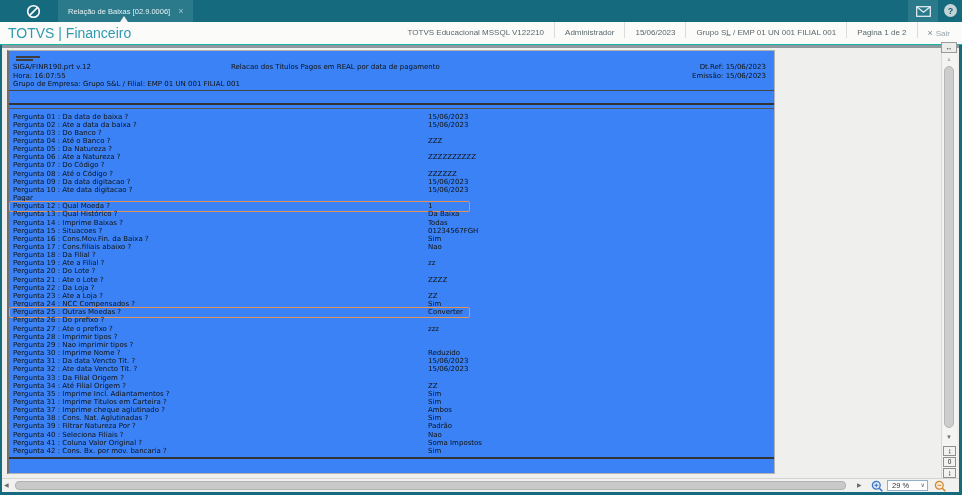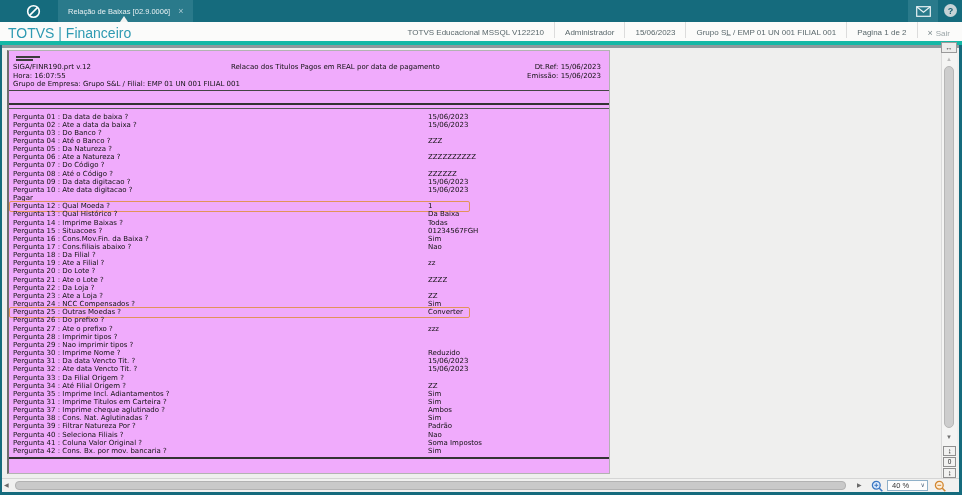--- a/index.html
+++ b/index.html
@@ -10,32 +10,32 @@
   .topbar{position:absolute;left:0;top:0;width:962px;height:22px;background:#156b7d;}
   .logo-btn{position:absolute;left:22px;top:3px;width:22px;height:16px;display:flex;align-items:center;justify-content:center;}
   .tab{position:absolute;left:58px;top:0;height:22px;background:#2a7a8b;display:flex;align-items:center;padding:0 10px;}
   .tab-title{font-size:7.5px;color:#e8f1f3;white-space:nowrap;}
   .tab-close{margin-left:8px;color:#a9c9d2;font-size:9px;line-height:9px;cursor:pointer;}
   .tab-pointer{position:absolute;left:120px;top:16px;width:0;height:0;border-left:4px solid transparent;border-right:4px solid transparent;border-bottom:6px solid #f3f3f2;}
   .mail-btn{position:absolute;left:908px;top:0;width:30px;height:22px;background:#2a7a8b;display:flex;align-items:center;justify-content:center;}
   .help-btn{position:absolute;left:944px;top:4px;width:13px;height:13px;border-radius:50%;background:#c6d3d6;color:#155f70;font-size:9px;font-weight:bold;display:flex;align-items:center;justify-content:center;}
 
   
-  .header{position:absolute;left:0;top:22px;width:962px;height:23px;background:#fbfbfa;border-bottom:4px solid #14b8a6;box-sizing:border-box;}
+  .header{position:absolute;left:0;top:22px;width:962px;height:23px;background:#fbfbfa;border-bottom:1px solid #14b8a6;box-sizing:border-box;}
   .app-title{position:absolute;left:8px;top:0;line-height:22px;font-size:14px;color:#2e9ab2;white-space:nowrap;}
   .header-info{position:absolute;right:2px;top:0;height:16px;display:flex;}
   .hinfo{font-size:8px;color:#5a686c;line-height:22px;padding:0 10px;border-left:1px solid #dcdcdc;white-space:nowrap;}
   .hinfo:first-child{border-left:none;}
   .sair{color:#9aa4a7;}
   .sair .x-ico{color:#7d8a8d;font-size:9px;margin-right:3px;}
 
   .top-strip{position:absolute;left:0;top:45px;width:962px;height:3px;background:#8e999d;}
 
   
-  .page{position:absolute;left:7px;top:50px;width:603px;height:424px;background:#f0abfc;
+  .page{position:absolute;left:7px;top:50px;width:768px;height:424px;background:#3b82f6;
     border:1px solid #b2b2b2;border-left:2px solid #6e6e6e;box-sizing:border-box;}
   .page-inner{position:relative;width:100%;height:100%;font-family:"DejaVu Sans",sans-serif;font-size:7px;color:#111;}
   .artifact{position:absolute;left:7px;top:5px;}
   .artifact i{display:block;background:#3d3d3d;height:2px;margin-bottom:1px;}
   .artifact i.a1{width:24px;}
   .artifact i.a2{width:17px;}
   .r-program{position:absolute;left:4px;top:12px;white-space:nowrap;}
   .r-title{position:absolute;left:222px;top:12px;white-space:nowrap;}
   .r-dtref{position:absolute;right:8px;top:12px;white-space:nowrap;}
   .r-hora{position:absolute;left:4px;top:20.5px;white-space:nowrap;}
@@ -321,21 +321,21 @@
     <div class="h-right"><span>▶</span></div>
     <div class="zoom-in">
       <svg width="13" height="13" viewBox="0 0 13 13">
         <circle cx="5.3" cy="5.3" r="3.9" fill="#dceafc" stroke="#3b77c2" stroke-width="1.3"></circle>
         <line x1="3.4" y1="5.3" x2="7.2" y2="5.3" stroke="#3b77c2" stroke-width="1"></line>
         <line x1="5.3" y1="3.4" x2="5.3" y2="7.2" stroke="#3b77c2" stroke-width="1"></line>
         <line x1="8.3" y1="8.3" x2="11.3" y2="11.3" stroke="#3b77c2" stroke-width="1.6"></line>
       </svg>
     </div>
     <div class="zoom-combo">
-      <span class="zoom-val">40 %</span>
+      <span class="zoom-val">29 %</span>
       <span class="zoom-chev">∨</span>
     </div>
     <div class="zoom-out">
       <svg width="13" height="13" viewBox="0 0 13 13">
         <circle cx="5.3" cy="5.3" r="3.9" fill="#fdeeda" stroke="#d2862f" stroke-width="1.3"></circle>
         <line x1="3.4" y1="5.3" x2="7.2" y2="5.3" stroke="#d2862f" stroke-width="1"></line>
         <line x1="8.3" y1="8.3" x2="11.3" y2="11.3" stroke="#d2862f" stroke-width="1.6"></line>
       </svg>
     </div>
   </div>

